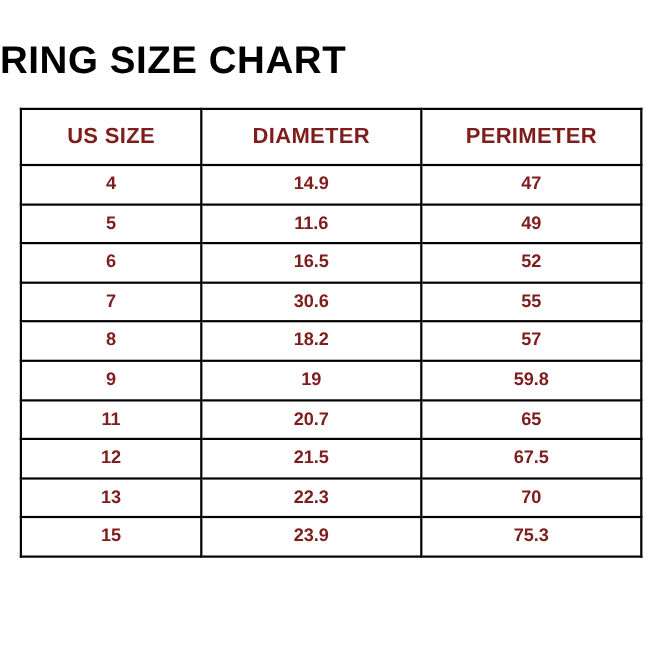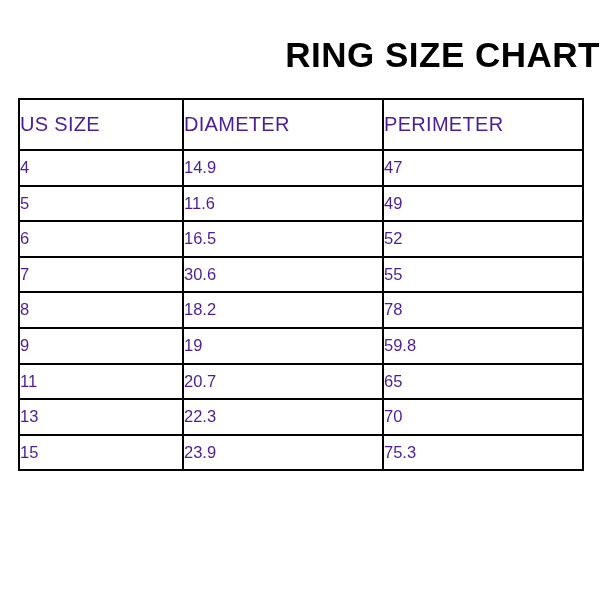--- a/index.html
+++ b/index.html
@@ -18,44 +18,44 @@
     position: relative;
     width: 600px;
     height: 600px;
     box-sizing: border-box;
   }
   .title {
     position: absolute;
     top: 34px;
     left: 0;
     width: 600px;
-    text-align: right;
+    text-align: left;
     font-size: 35px;
     font-weight: bold;
     letter-spacing: 0.5px;
     line-height: 42px;
     white-space: nowrap;
   }
   .table-wrap {
     position: absolute;
     top: 98px;
     left: 18px;
     width: 564px;
   }
   table.size-chart {
     border-collapse: collapse;
     width: 564px;
     table-layout: fixed;
   }
   table.size-chart th,
   table.size-chart td {
     border: 2.5px solid #000000;
-    text-align: left;
-    font-weight: normal;
-    color: #4c1d95;
+    text-align: center;
+    font-weight: bold;
+    color: #7f1d1d;
   }
   table.size-chart th {
     font-size: 20px;
     height: 49px;
     line-height: 49px;
     padding: 0;
     letter-spacing: 0.3px;
   }
   table.size-chart td {
     font-size: 16.5px;
@@ -105,31 +105,36 @@
           <td>52</td>
         </tr>
         <tr>
           <td>7</td>
           <td>30.6</td>
           <td>55</td>
         </tr>
         <tr>
           <td>8</td>
           <td>18.2</td>
-          <td>78</td>
+          <td>57</td>
         </tr>
         <tr>
           <td>9</td>
           <td>19</td>
           <td>59.8</td>
         </tr>
         <tr>
           <td>11</td>
           <td>20.7</td>
           <td>65</td>
+        </tr>
+        <tr>
+          <td>12</td>
+          <td>21.5</td>
+          <td>67.5</td>
         </tr>
         <tr>
           <td>13</td>
           <td>22.3</td>
           <td>70</td>
         </tr>
         <tr>
           <td>15</td>
           <td>23.9</td>
           <td>75.3</td>

